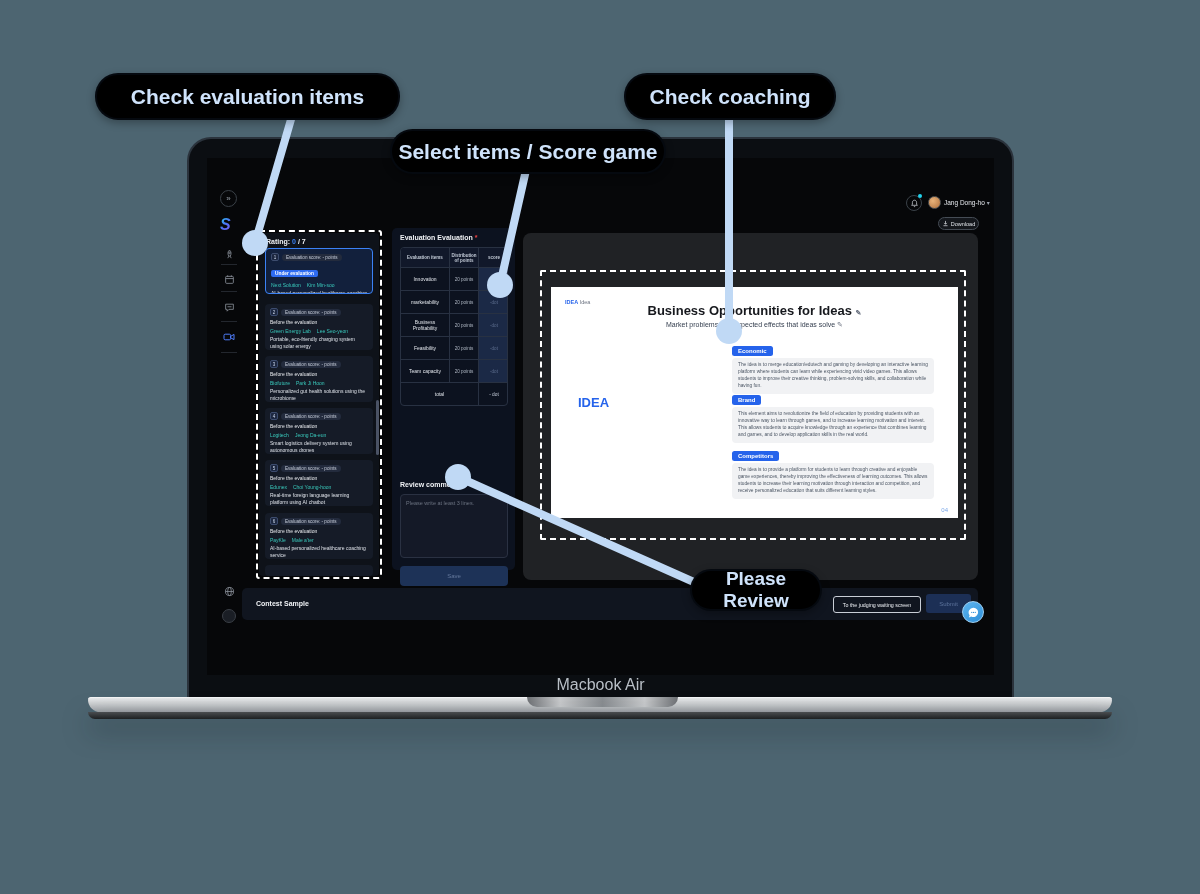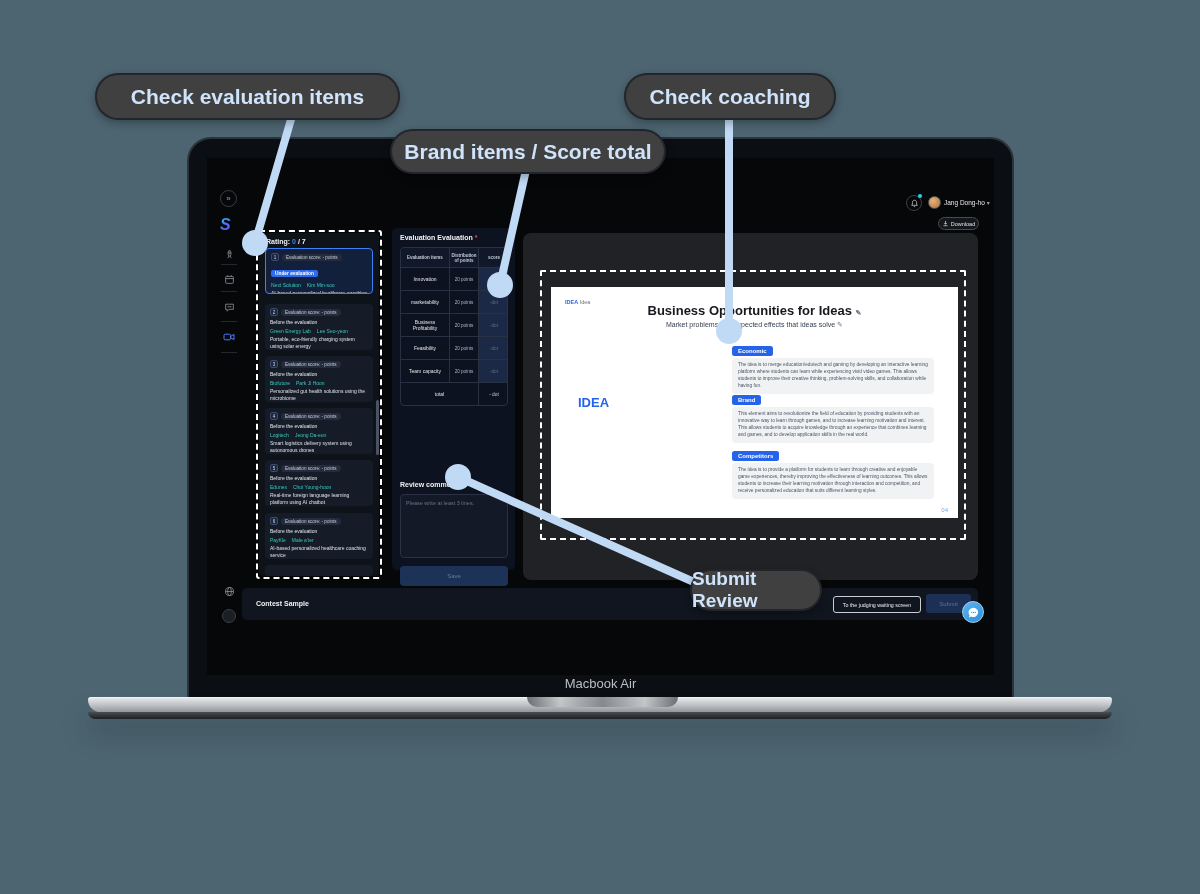--- a/index.html
+++ b/index.html
@@ -4,21 +4,21 @@
 <style>
   * { margin:0; padding:0; box-sizing:border-box; }
   html,body { width:1200px; height:894px; }
   body { background:#4d6571; font-family:"Liberation Sans", sans-serif; position:relative; overflow:hidden; }
   .abs { position:absolute; }
 
   
   #laptop-lid { left:187px; top:137px; width:827px; height:560px; background:#0b0e12;
     border:2px solid #2b333c; border-bottom:none; border-radius:24px 24px 0 0; }
   #laptop-screen { left:207px; top:158px; width:787px; height:517px; background:#060709; overflow:hidden; }
-  #laptop-chin-label { left:187px; top:676px; width:827px; text-align:center; color:#b9bfc6; font-size:13px; }
+  #laptop-chin-label { left:187px; top:676px; width:827px; text-align:center; color:#b9bfc6; font-size:16px; }
   #laptop-base { left:88px; top:697px; width:1024px; height:15px;
     background:linear-gradient(180deg,#e8eaec 0%,#c9ccce 45%,#9da1a6 100%);
     border-radius:3px 3px 14px 14px; border-top:1px solid #f4f5f6; }
   #laptop-notch { left:527px; top:697px; width:151px; height:10px;
     background:linear-gradient(90deg,#6f7276 0%,#c9cbcd 22%,#8a8e92 50%,#c9cbcd 78%,#6f7276 100%);
     border-radius:0 0 10px 10px; }
   #laptop-under { left:88px; top:712px; width:1024px; height:7px;
     background:linear-gradient(180deg,#4a4d50,#1d2022); border-radius:0 0 12px 12px;
     box-shadow:0 10px 26px rgba(18,28,33,.55); }
   #sidebar-collapse { left:13px; top:32px; width:17px; height:17px; border-radius:50%;
@@ -101,23 +101,23 @@
   #contest-name { left:14px; top:12px; font-size:7px; font-weight:bold; color:#f0f2f5; }
   #waiting-btn { left:591px; top:8px; width:88px; height:17px; border:1px solid #c9ced6; border-radius:3px;
     background:transparent; color:#eef1f5; font-size:5.3px; }
   #submit-btn { left:684px; top:6px; width:45px; height:19px; border:none; border-radius:3px;
     background:#1c2f55; color:#5c739b; font-size:6px; }
   #chat-fab { left:755px; top:443px; width:22px; height:22px; border-radius:50%;
     background:linear-gradient(145deg,#5db4ef,#2e8fd8); border:1px solid #9fd0f2;
     display:flex; align-items:center; justify-content:center; }
 
   
-  .pill { position:absolute; background:#404040; border:2px solid rgba(10,16,28,.55); border-radius:23px;
+  .pill { position:absolute; background:#000000; border:2px solid rgba(10,16,28,.55); border-radius:23px;
     display:flex; align-items:center; justify-content:center; color:#cfe3fb; font-weight:bold;
-    box-shadow:0 3px 8px rgba(0,0,0,.3); z-index:60; }
+    box-shadow:0 3px 8px rgba(0,0,0,.3); z-index:60;text-align:center; }
   #callout-lines { left:0; top:0; width:1200px; height:894px; z-index:50; pointer-events:none; }
 </style>
 </head>
 <body>
 
 <div class="abs" id="laptop-lid"></div>
 <div class="abs" id="laptop-screen">
 
   <div class="abs mini-btn" id="sidebar-collapse">»</div>
   <div class="abs" id="logo-s">S</div>
@@ -356,15 +356,15 @@
     <line x1="526" y1="170" x2="500" y2="285"></line>
       <circle cx="500" cy="285" r="13" stroke="none"></circle>
     <line x1="729" y1="116" x2="729" y2="331"></line>
       <circle cx="729" cy="331" r="13" stroke="none"></circle>
     <line x1="705" y1="587" x2="458" y2="477"></line>
       <circle cx="458" cy="477" r="13" stroke="none"></circle>
   </g>
 </svg>
 
 <div class="pill" style="left:95px; top:73px; width:305px; height:47px; font-size:21px;">Check evaluation items</div>
-<div class="pill" style="left:390px; top:129px; width:276px; height:45px; font-size:21px;">Brand items / Score total</div>
+<div class="pill" style="left:390px; top:129px; width:276px; height:45px; font-size:21px;">Select items / Score game</div>
 <div class="pill" style="left:624px; top:73px; width:212px; height:47px; font-size:21px;">Check coaching</div>
-<div class="pill" style="left:690px; top:569px; width:132px; height:42px; font-size:19px;">Submit Review</div>
+<div class="pill" style="left:690px; top:569px; width:132px; height:42px; font-size:19px;">Please Review</div>
 
 </body></html>

